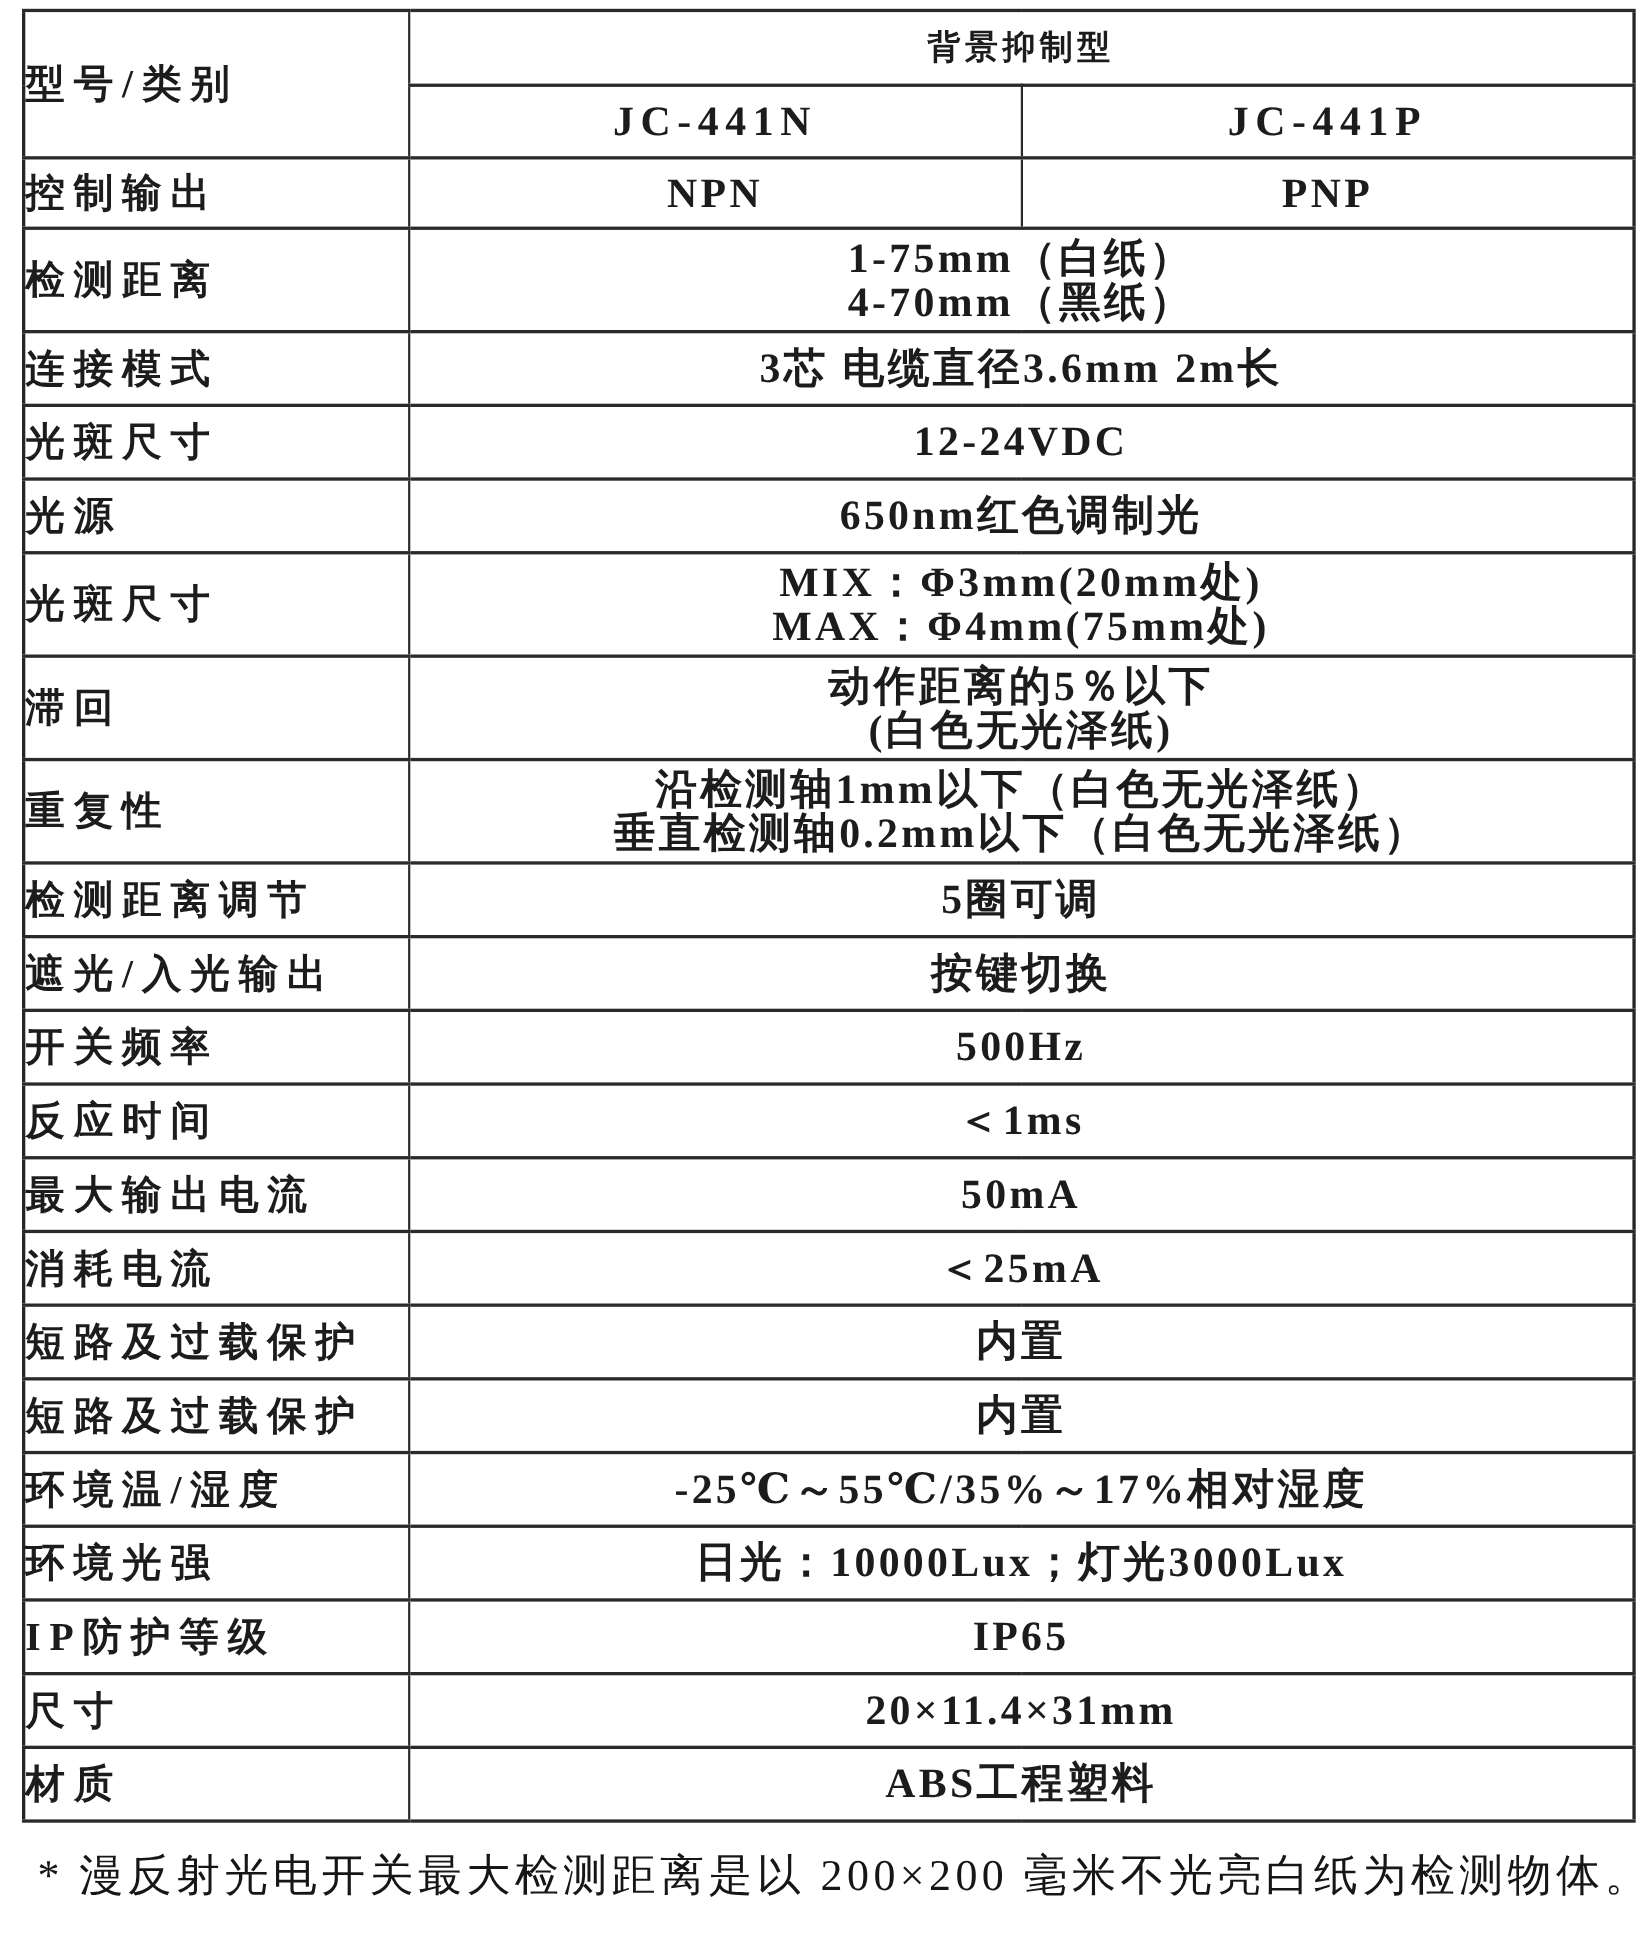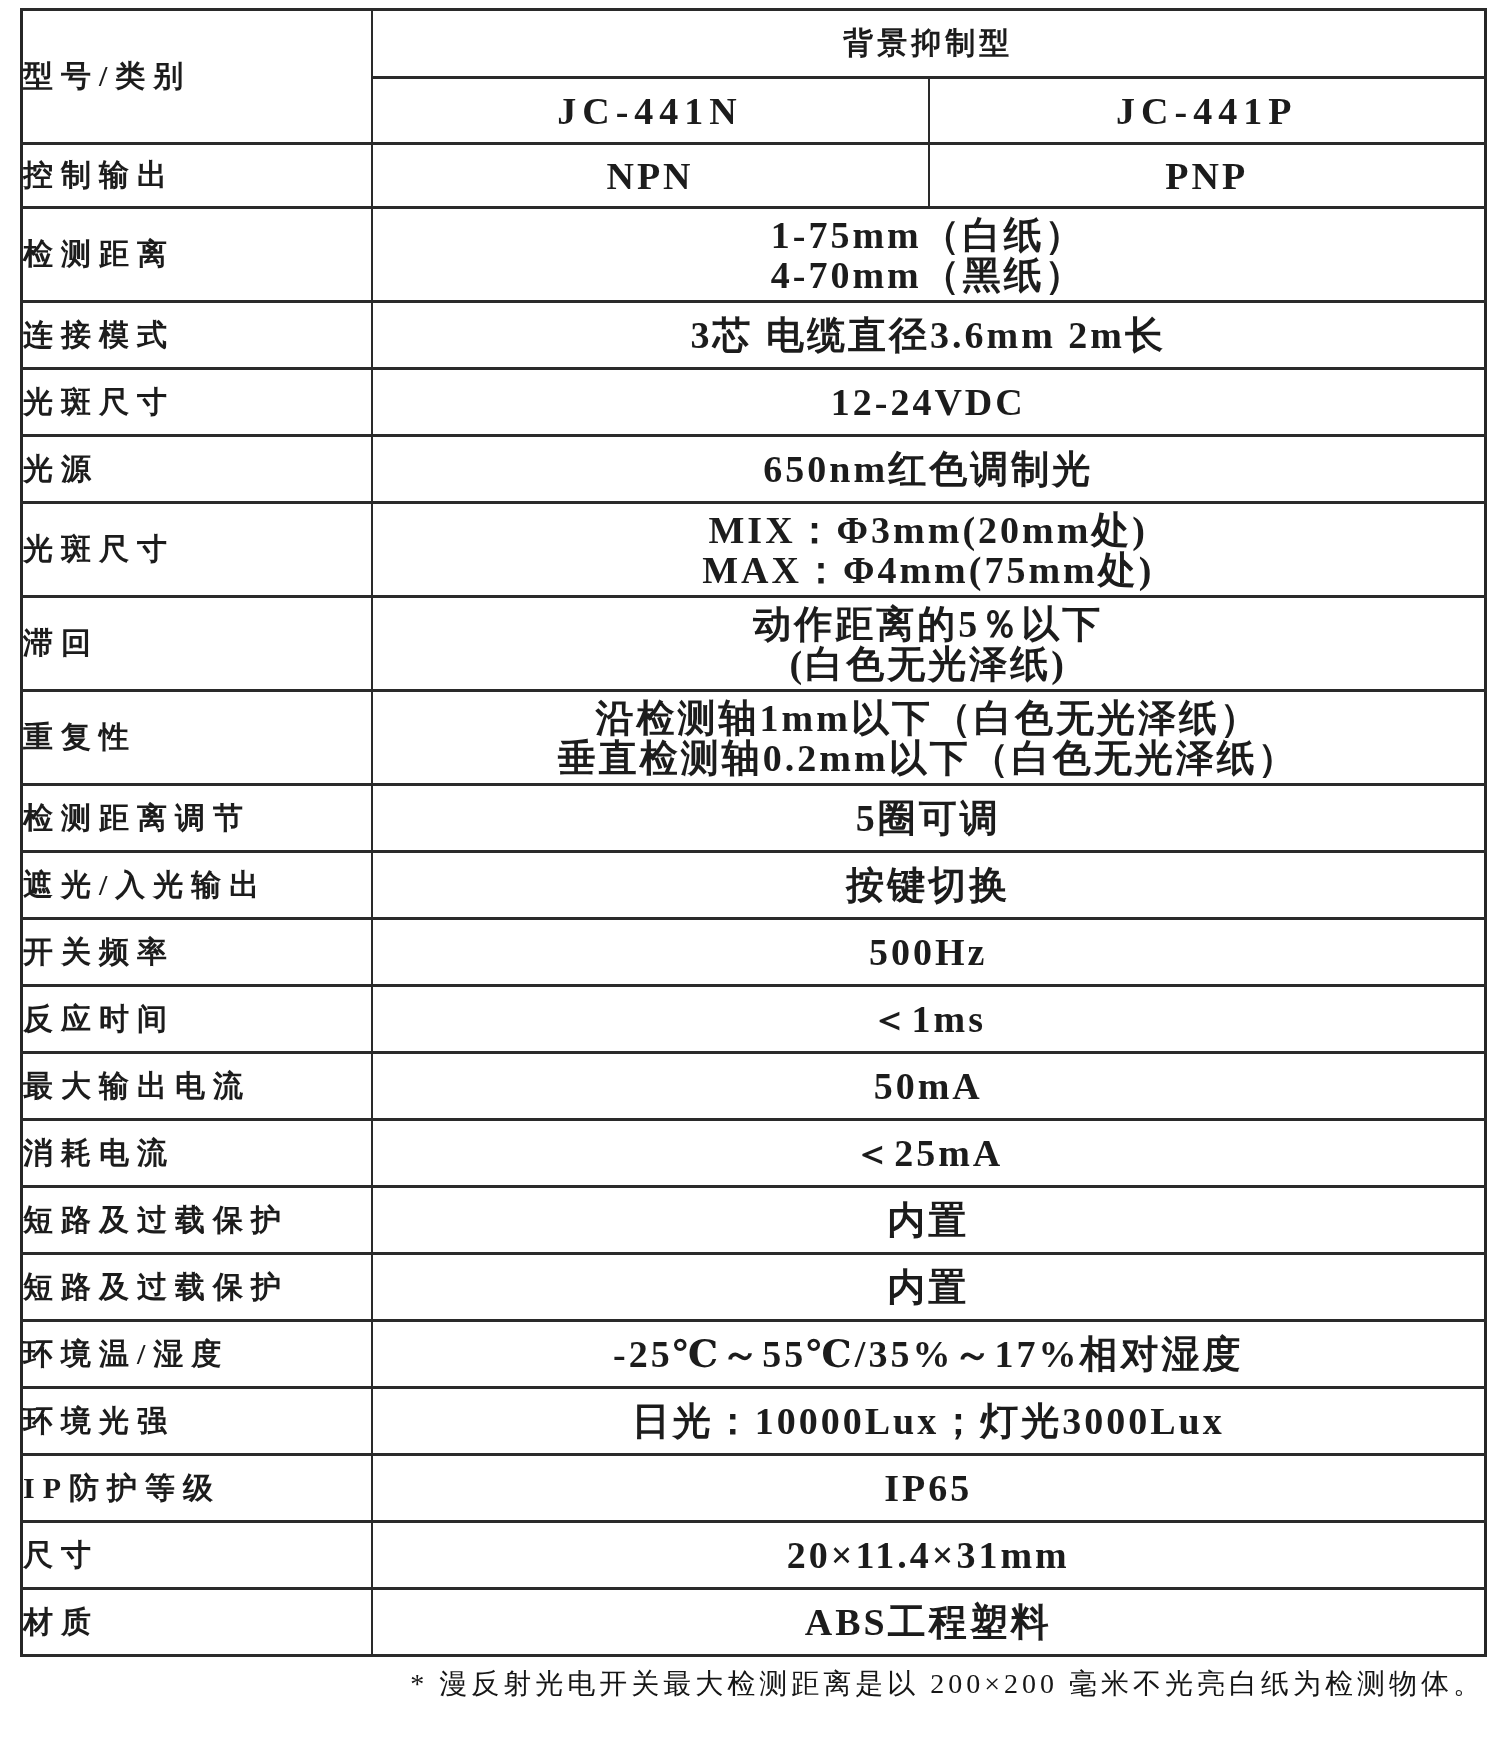--- a/index.html
+++ b/index.html
@@ -39,36 +39,36 @@
   
   tr.r-head1 { height: 68px; }
   tr.r-head2 { height: 66px; }
   tr.r-out   { height: 64px; }
   tr.row-s   { height: 67px; }
   tr.row-d   { height: 94px; }
 
   td.label {
     text-align: left;
     padding-left: 20px;
-    font-size: 30px;
+    font-size: 36px;
     letter-spacing: 8px;
     white-space: nowrap;
   }
   td.val {
     text-align: center;
     font-size: 38px;
     letter-spacing: 3px;
   }
   td.val .line { line-height: 40px; }
   td.cat   { font-size: 30px; letter-spacing: 4px; }
   td.model { font-size: 38px; letter-spacing: 6px; }
 
   .footnote {
-    margin: 8px 0 0 14px;
-    font-size: 28px;
+    margin: 20px 0 0 14px;
+    font-size: 40px;
     letter-spacing: 4px;
     white-space: nowrap;
     color: #161616;
     text-align: right;
   }
 </style>
 </head>
 <body style="color: rgb(28, 28, 28); background: rgb(255, 255, 255);">
 
 <div class="page">

